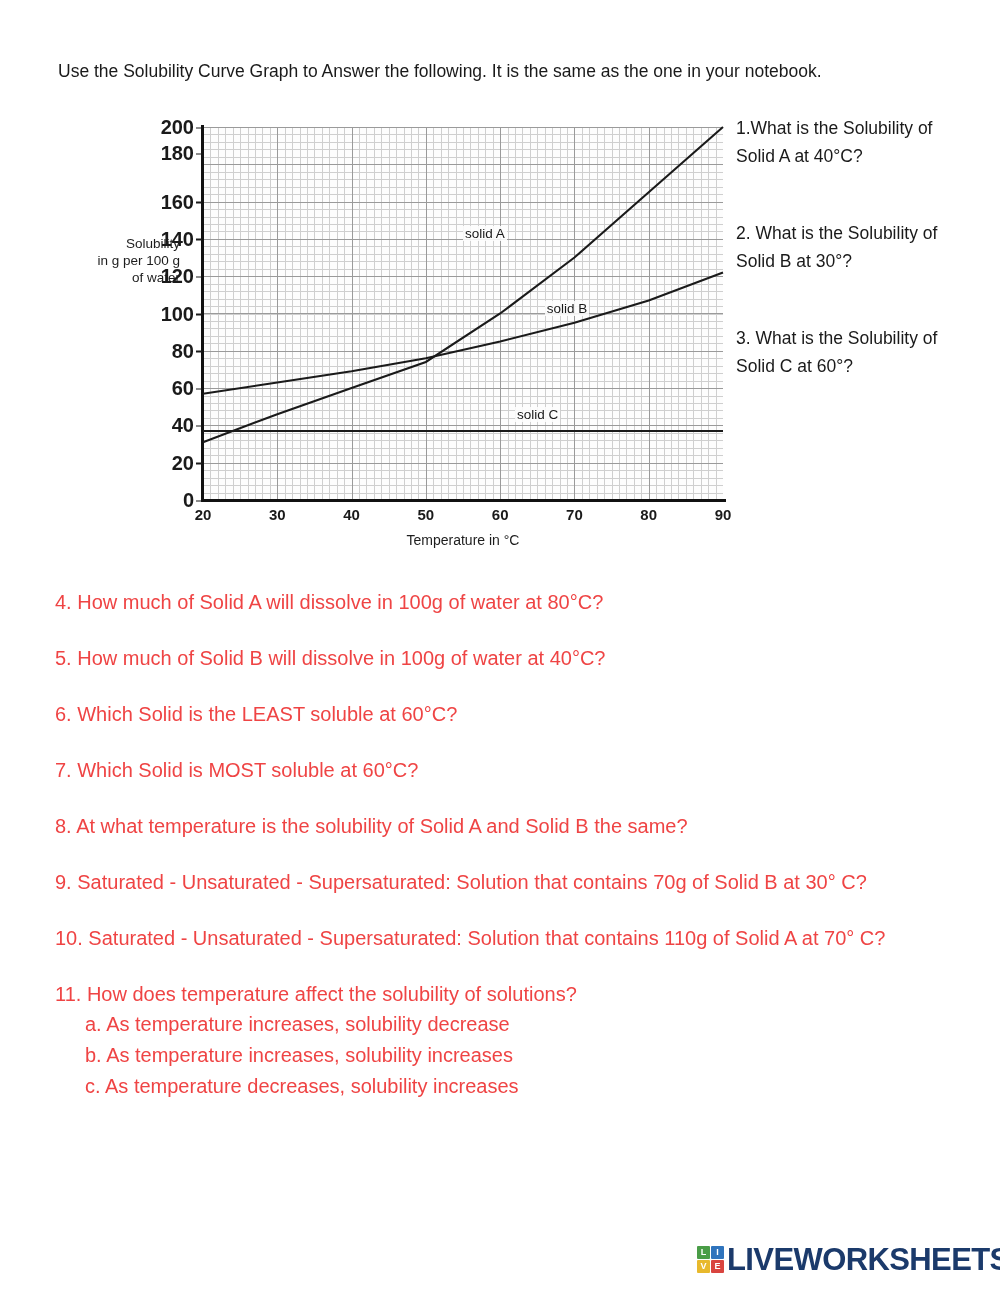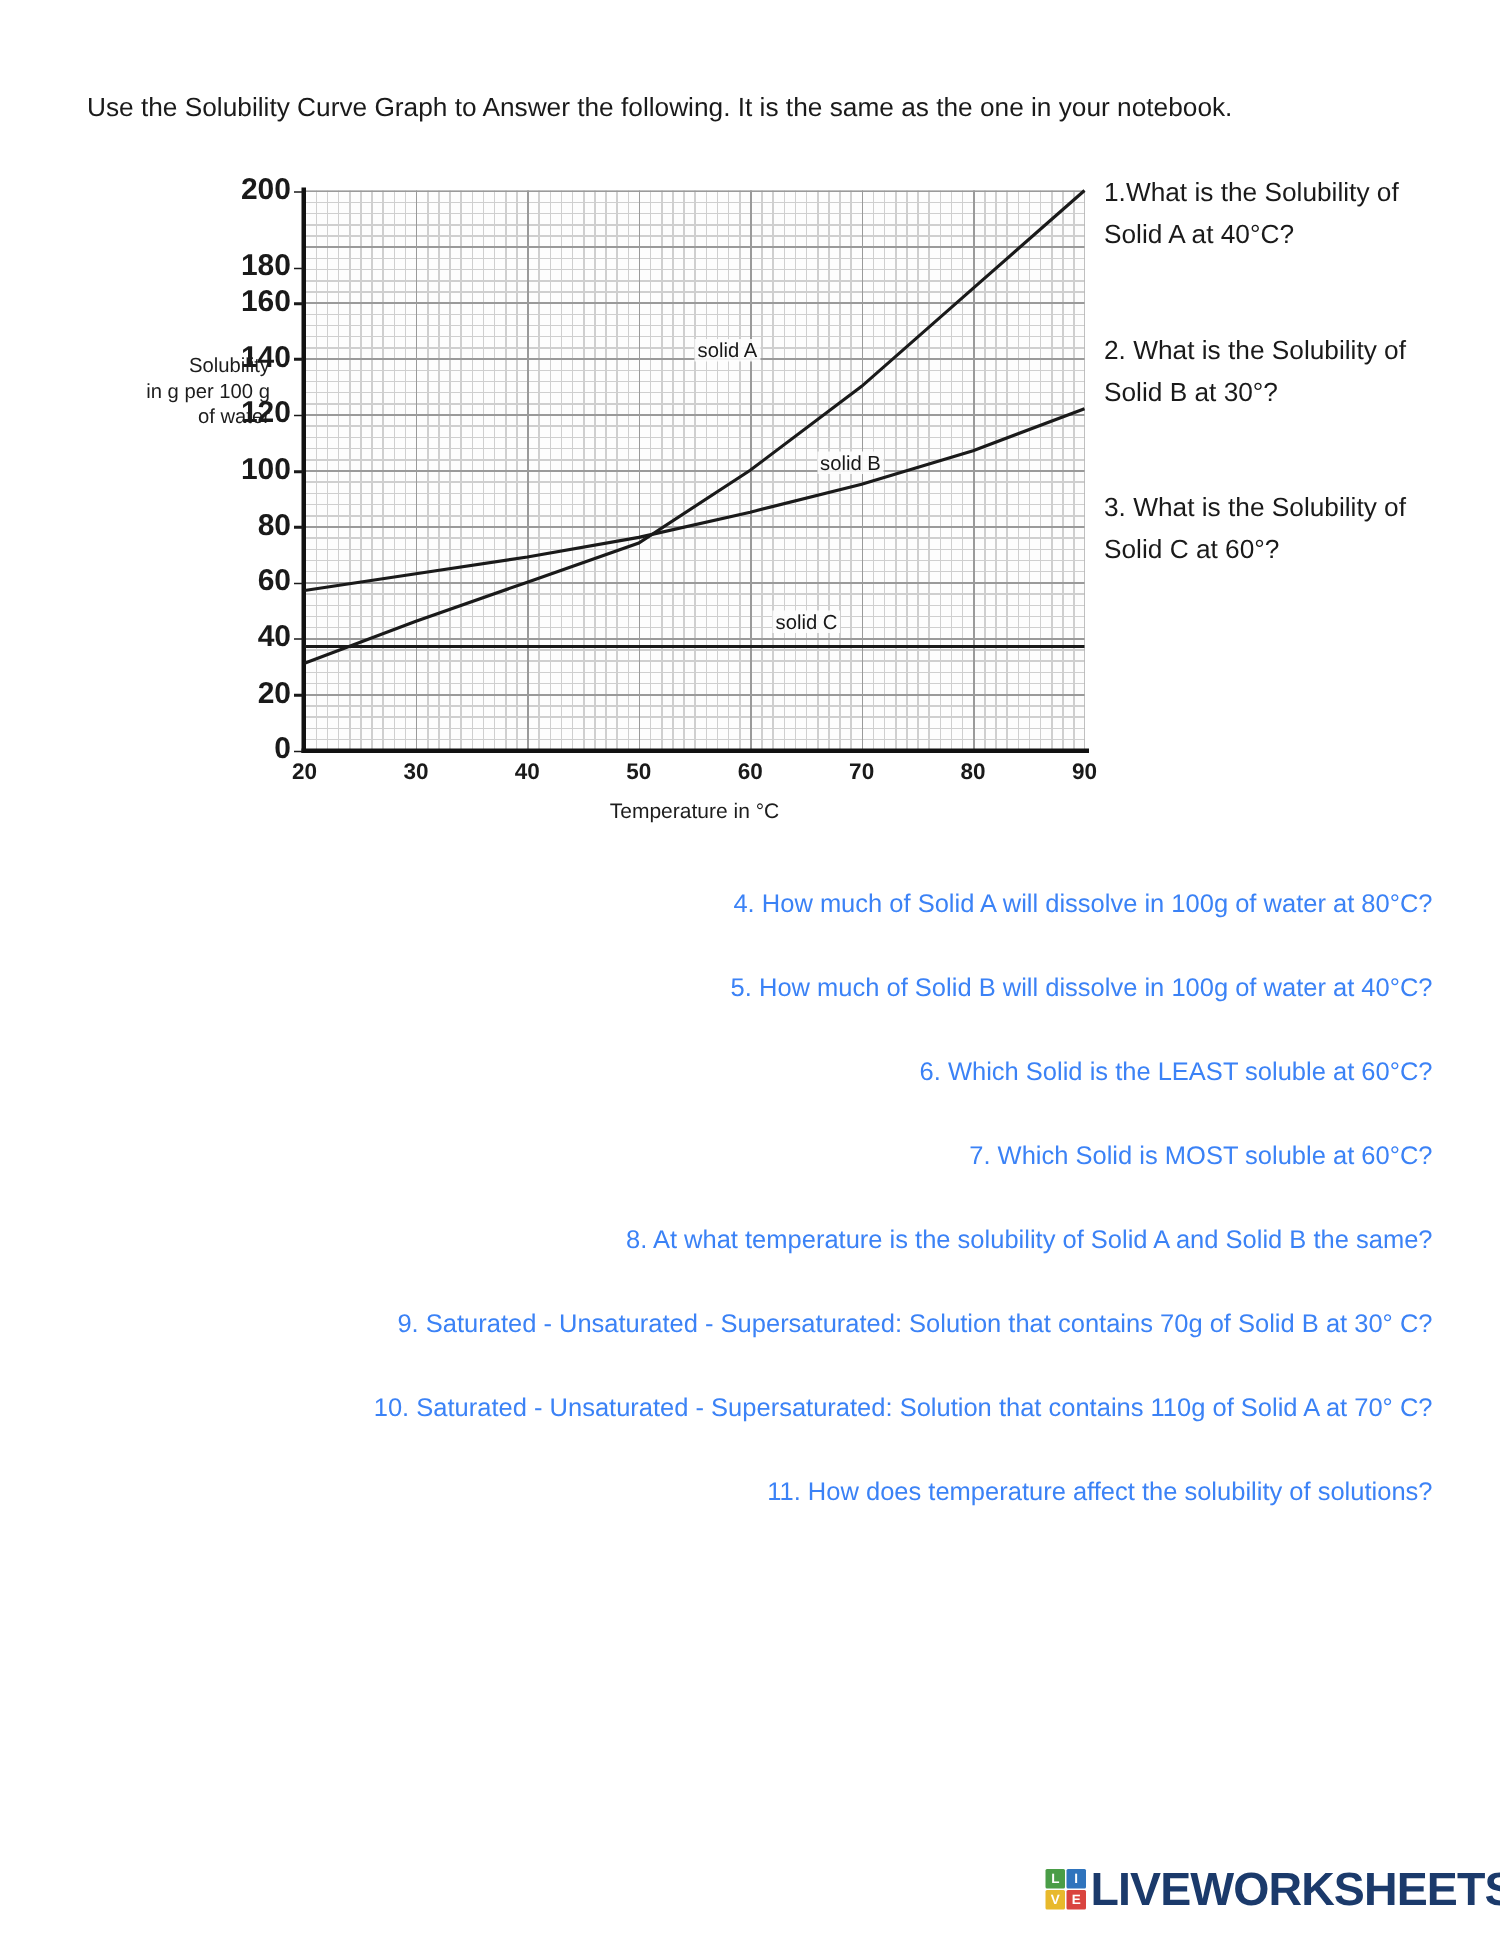--- a/index.html
+++ b/index.html
@@ -144,24 +144,23 @@
   }
   #side-questions .sq { margin-bottom: 49px; }
   #side-questions .sq:last-child { margin-bottom: 0; }
 
   
   #questions {
     position: absolute;
     left: 55px;
     top: 588px;
     width: 900px;
-    font-size: 17px;
+    font-size: 20px;
     line-height: 29px;
-    color: #3b82f6;
-    text-align: right;
+    color: #ef4444;
   }
   #questions .q { margin-bottom: 27px; }
   #questions .q.tight { margin-bottom: 0; }
   #questions .choices { margin: 0; padding: 0; }
   #questions .choice {
     padding-left: 30px;
     line-height: 31px;
   }
 
   
@@ -221,21 +220,21 @@
     <div id="ytick-layer">
         <div class="ytick" style="top: 373px;">0</div>
         <div class="ytick" style="top: 335.7px;">20</div>
         <div class="ytick" style="top: 298.4px;">40</div>
         <div class="ytick" style="top: 261.1px;">60</div>
         <div class="ytick" style="top: 223.8px;">80</div>
         <div class="ytick" style="top: 186.5px;">100</div>
         <div class="ytick" style="top: 149.2px;">120</div>
         <div class="ytick" style="top: 111.9px;">140</div>
         <div class="ytick" style="top: 74.6px;">160</div>
-        <div class="ytick" style="top: 51px;">180</div>
+        <div class="ytick" style="top: 26px;">180</div>
         <div class="ytick" style="top: 0px;">200</div>
       </div>
     <div id="xtick-layer">
         <div class="xtick" style="left: 0px;">20</div>
         <div class="xtick" style="left: 74.2857px;">30</div>
         <div class="xtick" style="left: 148.571px;">40</div>
         <div class="xtick" style="left: 222.857px;">50</div>
         <div class="xtick" style="left: 297.143px;">60</div>
         <div class="xtick" style="left: 371.429px;">70</div>
         <div class="xtick" style="left: 445.714px;">80</div>
@@ -258,20 +257,25 @@
 
 <div id="questions">
   <div class="q">4.  How much of Solid A will dissolve in 100g of water at 80°C?</div>
   <div class="q">5.  How much of Solid B will dissolve in 100g of water at 40°C?</div>
   <div class="q">6.  Which Solid is the LEAST soluble at 60°C?</div>
   <div class="q">7. Which Solid is MOST soluble at 60°C?</div>
   <div class="q">8.  At what temperature is the solubility of Solid A and Solid B the same?</div>
   <div class="q">9.  Saturated - Unsaturated - Supersaturated:  Solution that contains 70g of Solid B at 30° C?</div>
   <div class="q">10.  Saturated - Unsaturated - Supersaturated:  Solution that contains 110g of Solid A at 70° C?</div>
   <div class="q tight">11.  How does temperature affect the solubility of solutions?</div>
+  <div class="choices">
+    <div class="choice">a.   As temperature increases, solubility decrease</div>
+    <div class="choice">b. As temperature increases, solubility increases</div>
+    <div class="choice">c. As temperature decreases, solubility increases</div>
+  </div>
 </div>
 
 <div id="footer-logo">
   <div id="logo-blocks">
       <span style="background: rgb(74, 157, 71);">L</span>
       <span style="background: rgb(47, 116, 189);">I</span>
       <span style="background: rgb(232, 185, 44);">V</span>
       <span style="background: rgb(217, 68, 63);">E</span>
     </div>
   <div id="logo-wordmark" style="color: rgb(27, 58, 107);">LIVEWORKSHEETS</div>

